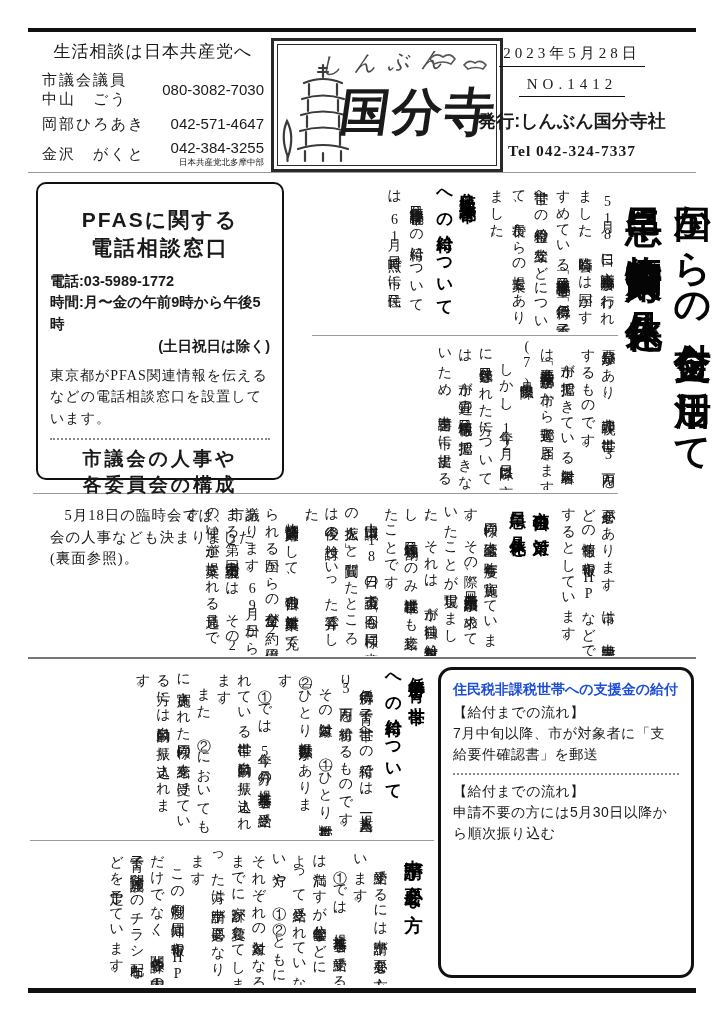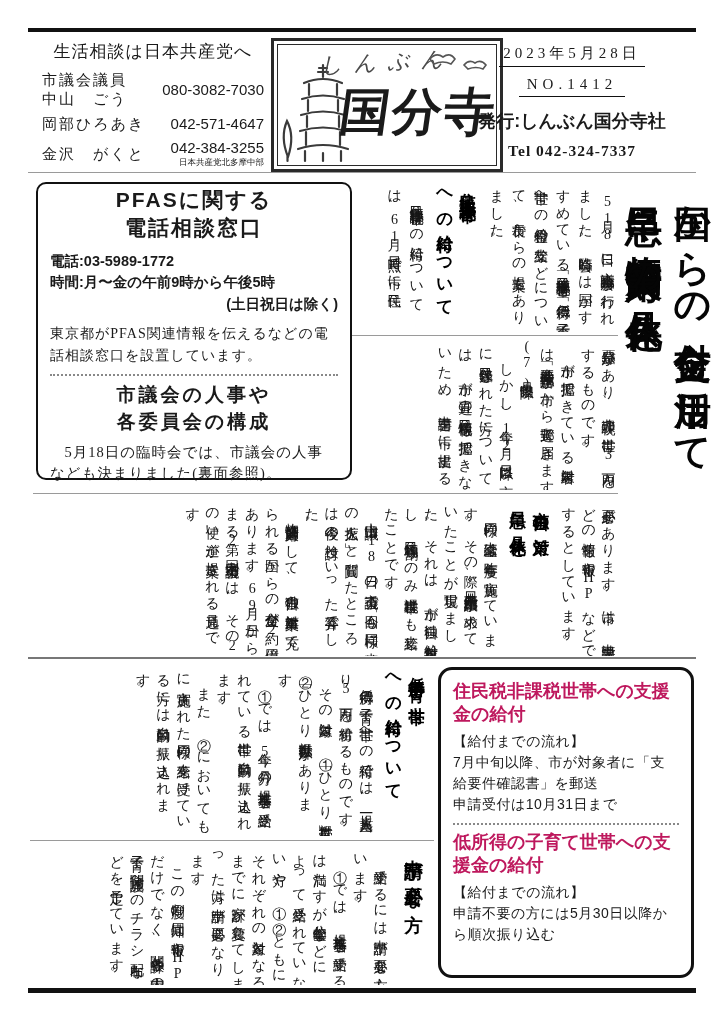--- a/index.html
+++ b/index.html
@@ -62,39 +62,39 @@
   .band2{left:312px; top:339px; width:306px; height:151px; line-height:1.46;}
   .band3{left:33px;  top:498px; width:585px; height:158px; line-height:1.42;}
   .bandA{left:30px;  top:664px; width:404px; height:172px; line-height:1.45;}
   .bandB{left:30px;  top:845px; width:404px; height:140px; line-height:1.45;}
   .sep-1{left:312px; top:335px; width:306px;}
   .sep-2{left:33px;  top:493px; width:585px;}
   .sep-3{left:30px;  top:840px; width:404px;}
 
   
   .left-box{
-    position:absolute; left:36px; top:182px; width:316px; height:298px;
-    border:2.5px solid #111; border-radius:10px; box-sizing:border-box; padding:0 12px;
+    position:absolute; left:36px; top:182px; width:248px; height:298px;
+    border:2.5px solid #111; border-radius:10px; box-sizing:border-box; padding:20px 12px;
     background:#fff;
   }
   .pfas-title{font-family:"Liberation Sans",sans-serif; font-weight:bold; font-size:21px; line-height:1.35; text-align:center; white-space:pre-line; letter-spacing:2px; margin:2px 0 8px;}
   .pfas-line{font-family:"Liberation Sans",sans-serif; font-weight:bold; font-size:14.5px; line-height:1.5;}
   .pfas-note{font-family:"Liberation Sans",sans-serif; font-weight:bold; font-size:14.5px; line-height:1.5; padding-left:3em;text-align:right;}
   .pfas-desc{font-size:14px; line-height:1.55; letter-spacing:1px; margin-top:7px;}
   .dotted-div{border:none; border-top:2px dotted #888; margin:8px 0 6px;}
   .jinji-heading{font-family:"Liberation Sans",sans-serif; font-weight:bold; font-size:19px; line-height:1.4; text-align:center; white-space:pre-line; letter-spacing:3px; margin:4px 0 6px;}
   .jinji-body{font-size:14.5px; line-height:1.5; letter-spacing:1px; text-indent:1em;}
 
   
   .info-box{
     position:absolute; left:438px; top:667px; width:256px; height:311px;
     border:3px solid #111; border-radius:14px; box-sizing:border-box; padding:8px 12px;
     background:#fff; font-family:"Liberation Sans",sans-serif;
   }
-  .info-heading{font-weight:bold; font-size:18px; line-height:1.3; margin:2px 0 4px; color:#be185d;}
+  .info-heading{font-weight:bold; font-size:14px; line-height:1.3; margin:2px 0 4px; color:#1d4ed8;}
   .info-line{font-size:14px; line-height:1.5; margin:0; letter-spacing:0.5px;}
 </style>
 </head>
 <body>
 
 <div class="page">
 
   <div class="rule top-rule"></div>
   <div class="rule header-divider"></div>
 
@@ -228,22 +228,20 @@
     <h3 class="vh big" style="white-space: pre-line;">申請が必要な方</h3>
     <p class="indent">受給するには申請が必要な方もいます。</p>
     <p class="indent">①では、児童扶養手当を受給する条件は満たすが公的年金などによって受給されていない方や、①・②ともにそれぞれの対象となる水準までに家計が急変してしまった方は申請が必要になります。</p>
     <p class="indent">この制度の周知は市報やHPだけでなく、関係各課や市内の子育て関連施設へのチラシ配布などを予定しています。</p>
   </div>
 
   <div class="info-box">
     <div class="info-heading">住民税非課税世帯への支援金の給付</div>
     <p class="info-line">【給付までの流れ】</p>
     <p class="info-line">7月中旬以降、市が対象者に「支給要件確認書」を郵送</p>
-    <p class="info-line">申請受付は10月31日まで</p>
     <hr class="dotted-div">
-    <div class="info-heading">低所得の子育て世帯への支援金の給付</div>
     <p class="info-line">【給付までの流れ】</p>
     <p class="info-line">申請不要の方には5月30日以降から順次振り込む</p>
   </div>
 
   <div class="rule bottom-rule"></div>
 
 </div>
 
 </body></html>

